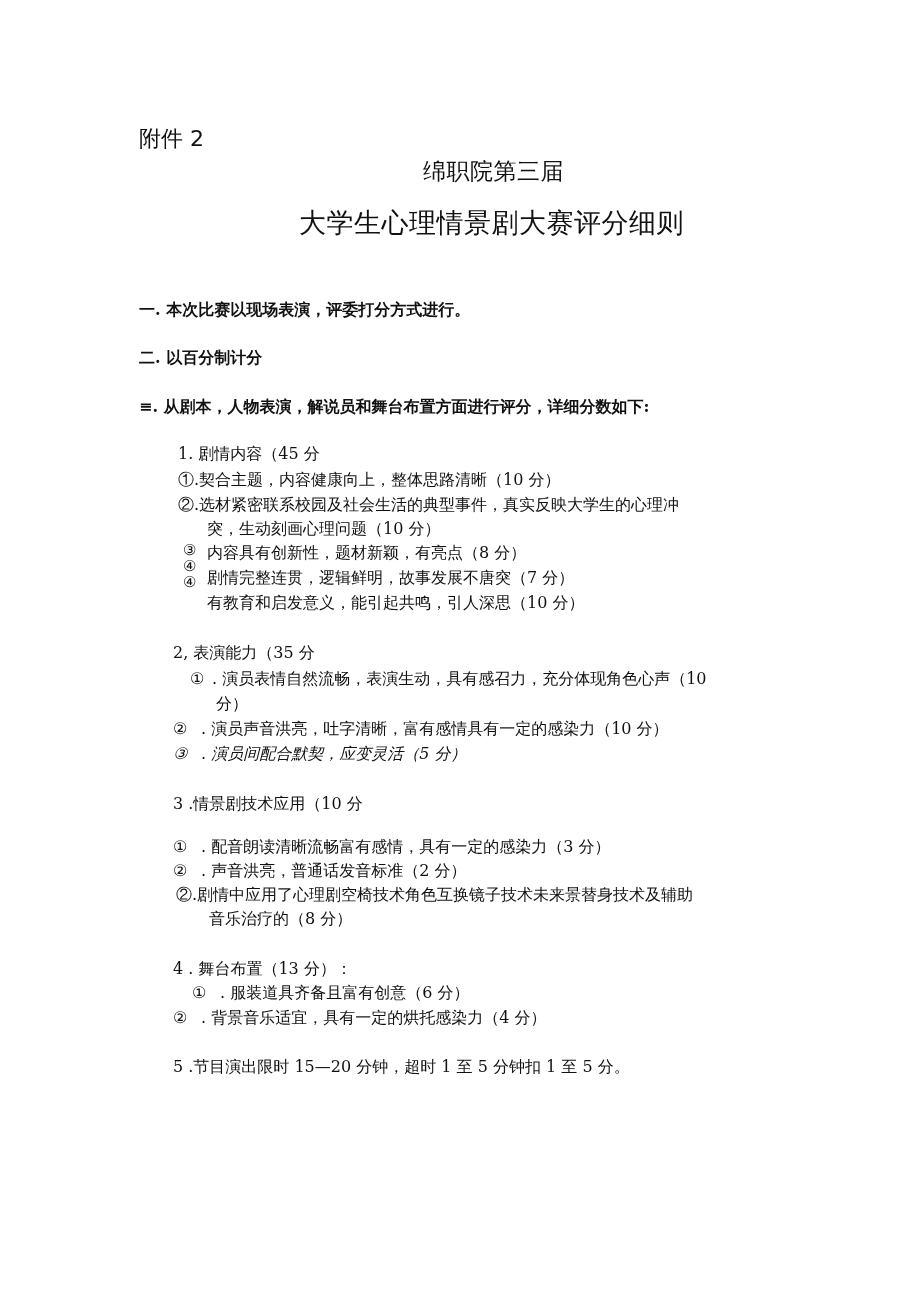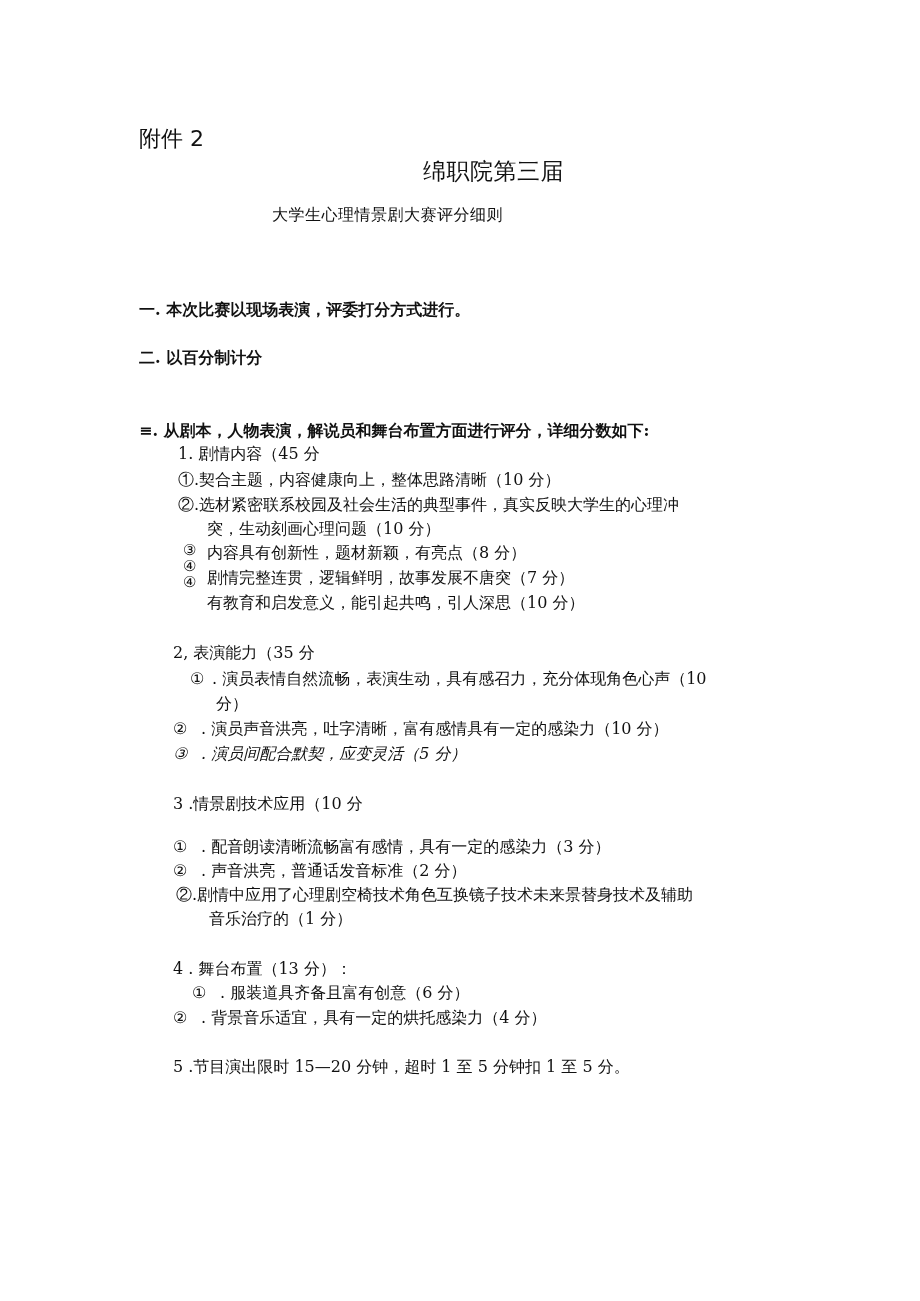--- a/index.html
+++ b/index.html
@@ -13,21 +13,21 @@
       position: relative;
       overflow: hidden;
       font-family: "DejaVu Serif", "Liberation Serif", serif;
       color: #111111;
     }
     .page { position: absolute; left: 0; top: 0; width: 748px; height: 1301px; }
     .abs { position: absolute; white-space: nowrap; }
 
     .attach { left: 139px; top: 124px; font-size: 22px; font-family: "DejaVu Sans", "Liberation Sans", sans-serif; }
     .title1 { left: 423px; top: 156px; font-size: 23px; letter-spacing: 0.5px; }
-    .title2 { left: 272px; top: 205px; font-size: 16px; letter-spacing: 0.5px; }
+    .title2 { left: 299px; top: 205px; font-size: 27px; letter-spacing: 0.5px; }
 
     .sec { font-size: 16px; left: 139px; font-weight: bold; }
     .item { font-size: 16px; }
 
     .circ { display: inline-block; width: 22px; }
     .circ-stack {
       position: absolute; left: 183px; top: 542px;
       font-size: 15px; line-height: 16px; width: 20px;
     }
     .circ-stack span { display: block; }
@@ -36,21 +36,21 @@
 <body>
 
 <div class="page">
 
   <div class="abs attach">附件 2</div>
   <div class="abs title1">绵职院第三届</div>
   <div class="abs title2">大学生心理情景剧大赛评分细则</div>
 
   <div class="abs sec" style="top:300px;">一. 本次比赛以现场表演，评委打分方式进行。</div>
   <div class="abs sec" style="top:348px;">二. 以百分制计分</div>
-  <div class="abs sec" style="top:397px;margin-top:24px;">≡. 从剧本，人物表演，解说员和舞台布置方面进行评分，详细分数如下:</div>
+  <div class="abs sec" style="top:397px;">≡. 从剧本，人物表演，解说员和舞台布置方面进行评分，详细分数如下:</div>
 
   <div class="abs item" style="left:178px; top:444px;">1.  剧情内容（45 分</div>
 
   <div class="abs item" style="left:178px; top:470px;">
     <span>①.</span><span>契合主题，内容健康向上，整体思路清晰（10 分）</span>
   </div>
   <div class="abs item" style="left:178px; top:495px;">
     <span>②.</span><span>选材紧密联系校园及社会生活的典型事件，真实反映大学生的心理冲</span>
   </div>
   <div class="abs item" style="left:207px; top:519px;">突，生动刻画心理问题（10 分）</div>
@@ -79,21 +79,21 @@
   <div class="abs item" style="left:173px; top:794px;">3   .情景剧技术应用（10 分</div>
   <div class="abs item" style="left:173px; top:837px;">
     <span class="circ" style="width:28px">①</span><span>. 配音朗读清晰流畅富有感情，具有一定的感染力（3 分）</span>
   </div>
   <div class="abs item" style="left:173px; top:861px;">
     <span class="circ" style="width:28px">②</span><span>. 声音洪亮，普通话发音标准（2 分）</span>
   </div>
   <div class="abs item" style="left:176px; top:885px;">
     <span>②.</span><span>剧情中应用了心理剧空椅技术角色互换镜子技术未来景替身技术及辅助</span>
   </div>
-  <div class="abs item" style="left:209px; top:909px;">音乐治疗的（1 分）</div>
+  <div class="abs item" style="left:209px; top:909px;">音乐治疗的（8 分）</div>
 
   <div class="abs item" style="left:173px; top:959px;">4   . 舞台布置（13 分）：</div>
   <div class="abs item" style="left:173px; top:983px;margin-left:19px;">
     <span class="circ" style="width:28px">①</span><span>. 服装道具齐备且富有创意（6 分）</span>
   </div>
   <div class="abs item" style="left:173px; top:1008px;">
     <span class="circ" style="width:28px">②</span><span>. 背景音乐适宜，具有一定的烘托感染力（4 分）</span>
   </div>
 
   <div class="abs item" style="left:173px; top:1057px;">5   .节目演出限时 15—20 分钟，超时 1 至 5 分钟扣 1 至 5 分。</div>

